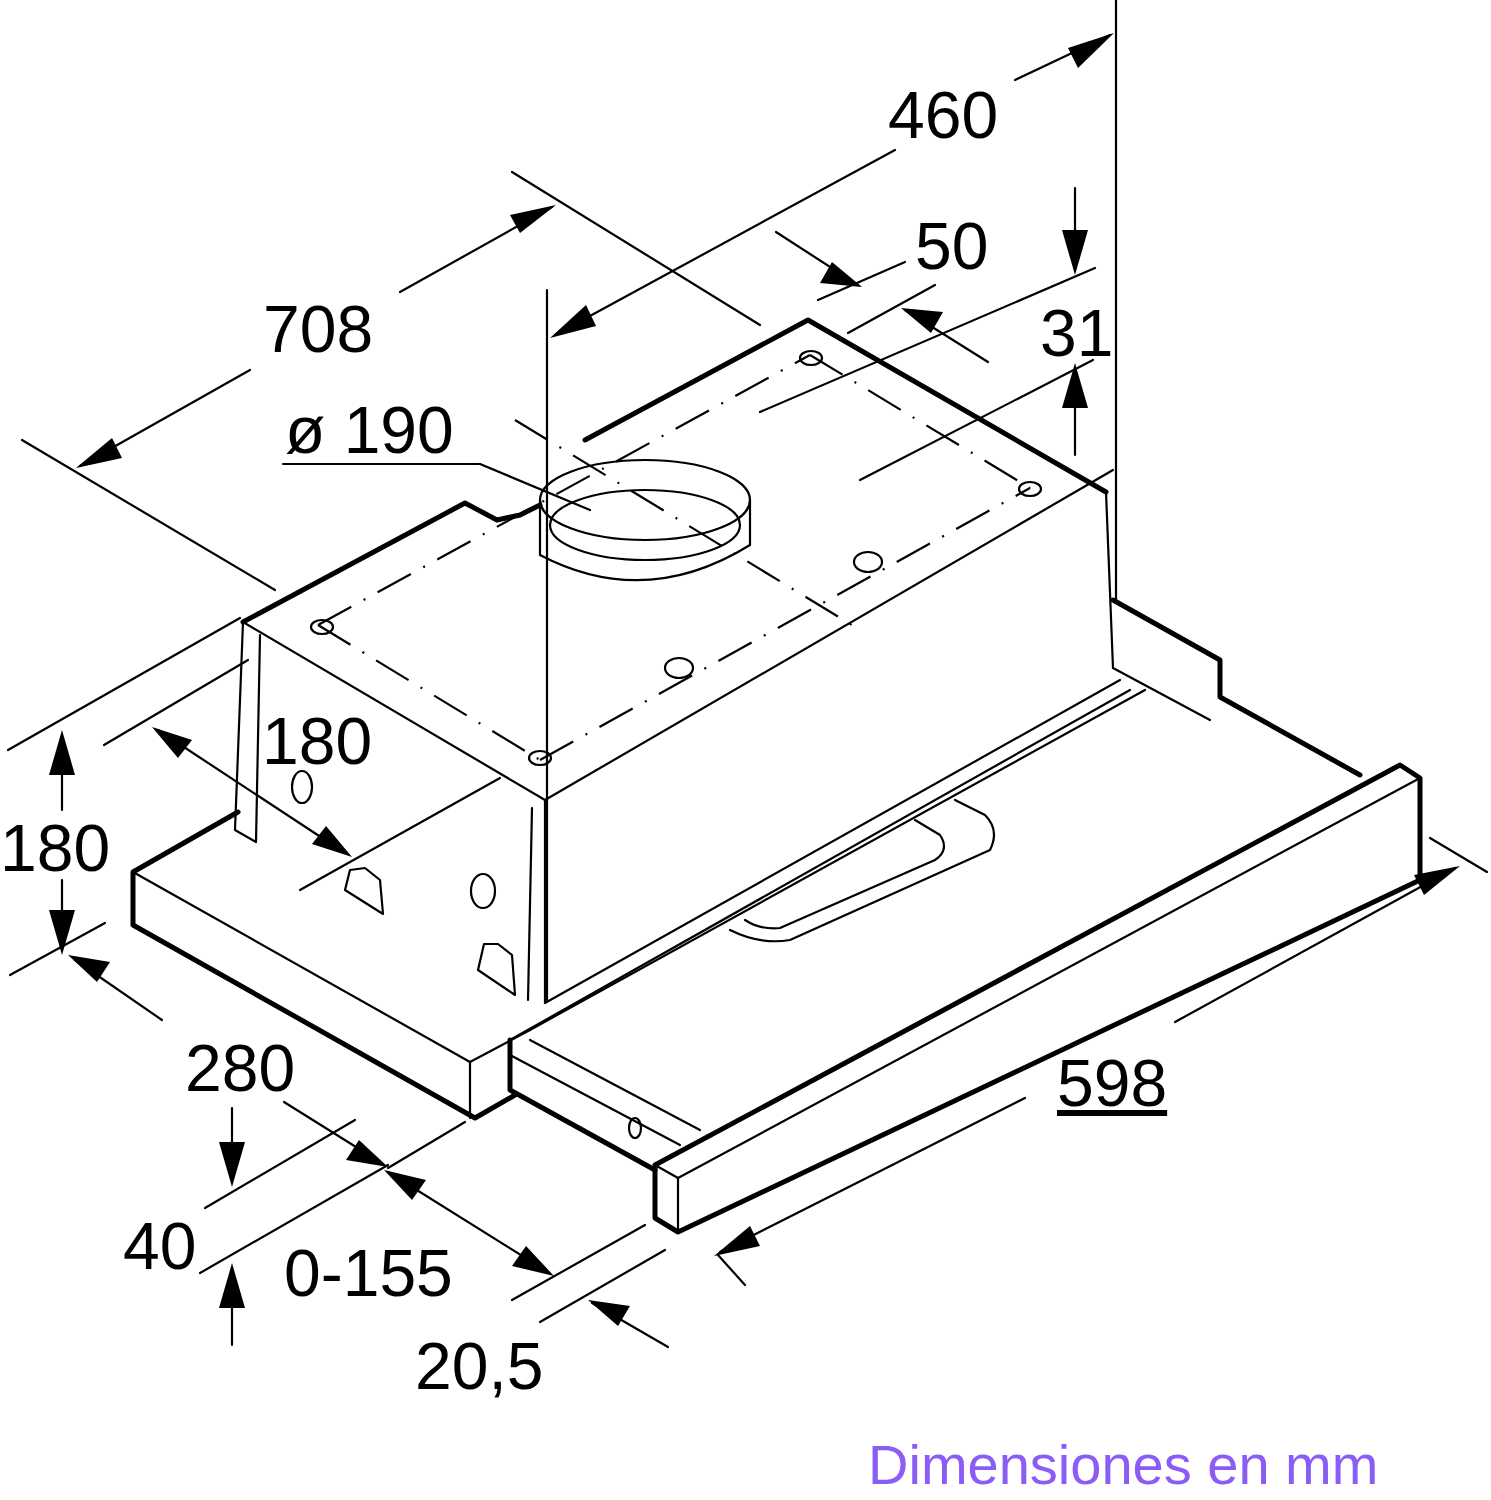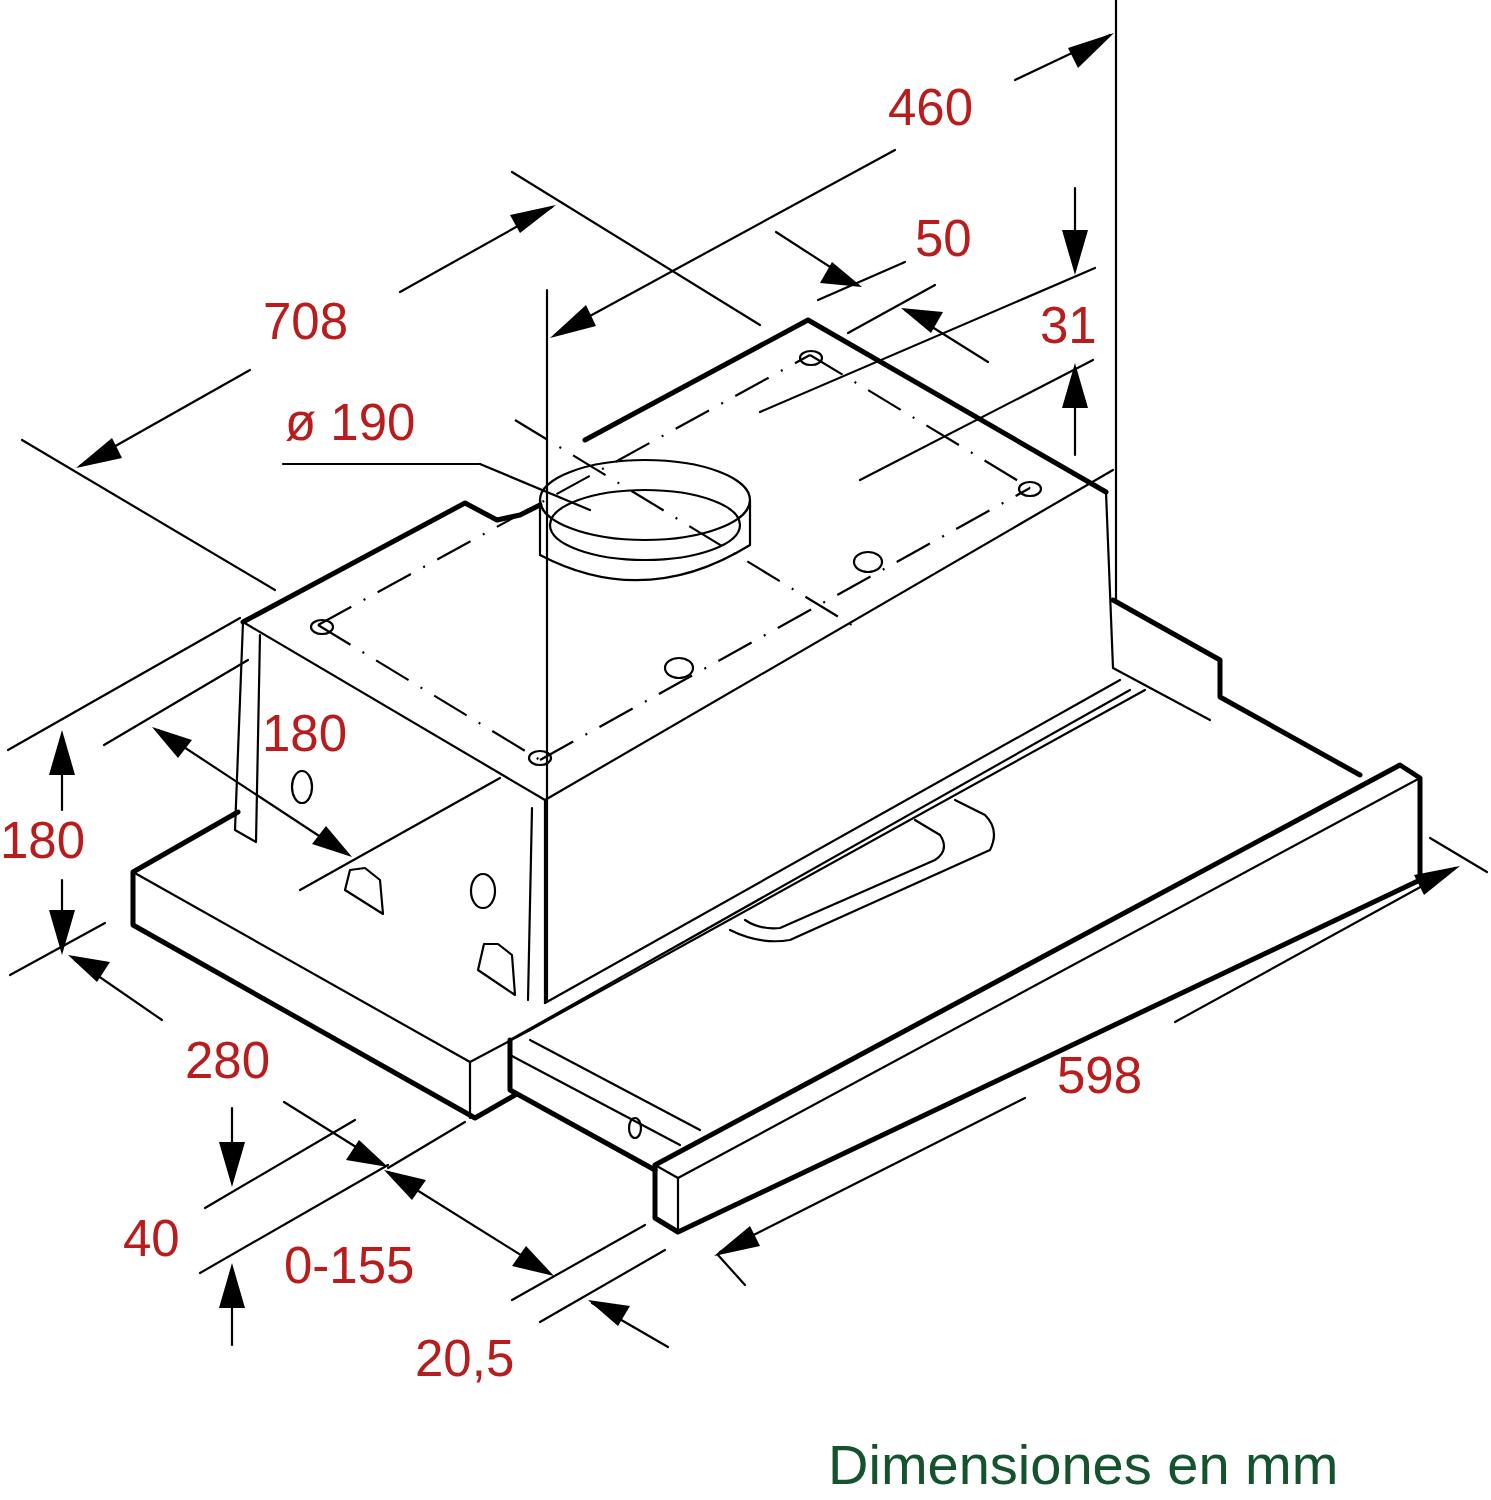--- a/index.html
+++ b/index.html
@@ -2,22 +2,22 @@
 <html><head>
 <meta charset="utf-8">
 <style>
   html, body { margin:0; padding:0; background:#ffffff; }
   body { width:1491px; height:1500px; position:relative; overflow:hidden; font-family:"Liberation Sans", sans-serif; }
   svg { position:absolute; left:0; top:0; }
   .thin { stroke:#000; stroke-width:2.2; fill:none; stroke-linecap:round; stroke-linejoin:round; }
   .thick { stroke:#000; stroke-width:5; fill:none; stroke-linejoin:round; stroke-linecap:round; }
   .dash { stroke:#000; stroke-width:2.2; fill:none; stroke-dasharray:38 14 2 14; }
   .arrow { fill:#000; stroke:none; }
-  .lbl { position:absolute; font-family:"Liberation Sans", sans-serif; color:#b91c1c; font-size:51px; line-height:1; white-space:nowrap; }
-  .caption { position:absolute; font-family:"Liberation Sans", sans-serif; color:#14532d; font-size:56px; line-height:1; white-space:nowrap; }
+  .lbl { position:absolute; font-family:"Liberation Sans", sans-serif; color:#000000; font-size:66px; line-height:1; white-space:nowrap; }
+  .caption { position:absolute; font-family:"Liberation Sans", sans-serif; color:#8b5cf6; font-size:56px; line-height:1; white-space:nowrap;margin-left:40px; }
 </style>
 </head>
 <body>
 
 <svg width="1491" height="1500" viewBox="0 0 1491 1500">
 
   <g>
 
     <polyline class="thick" points="243,622 465,503 497,520 520,515 540,505"></polyline>
     <polyline class="thick" points="585,440 808,320 1106,492"></polyline>
@@ -166,15 +166,15 @@
 <div class="lbl" style="left:263px;top:296px;">708</div>
 <div class="lbl" style="left:915px;top:213px;">50</div>
 <div class="lbl" style="left:1040px;top:300px;">31</div>
 <div class="lbl" style="left:285px;top:397px;">ø 190</div>
 <div class="lbl" style="left:262px;top:708px;">180</div>
 <div class="lbl" style="left:0px;top:815px;">180</div>
 <div class="lbl" style="left:160px;top:1035px;margin-left:25px;">280</div>
 <div class="lbl" style="left:103px;top:1213px;margin-left:20px;">40</div>
 <div class="lbl" style="left:284px;top:1240px;">0-155</div>
 <div class="lbl" style="left:415px;top:1333px;">20,5</div>
-<div class="lbl" style="left:1057px;top:1050px;">598</div>
+<div class="lbl" style="left:1057px;top:1050px;text-decoration:underline;">598</div>
 
 <div class="caption" style="left:828px;top:1437px;">Dimensiones en mm</div>
 
 </body></html>

